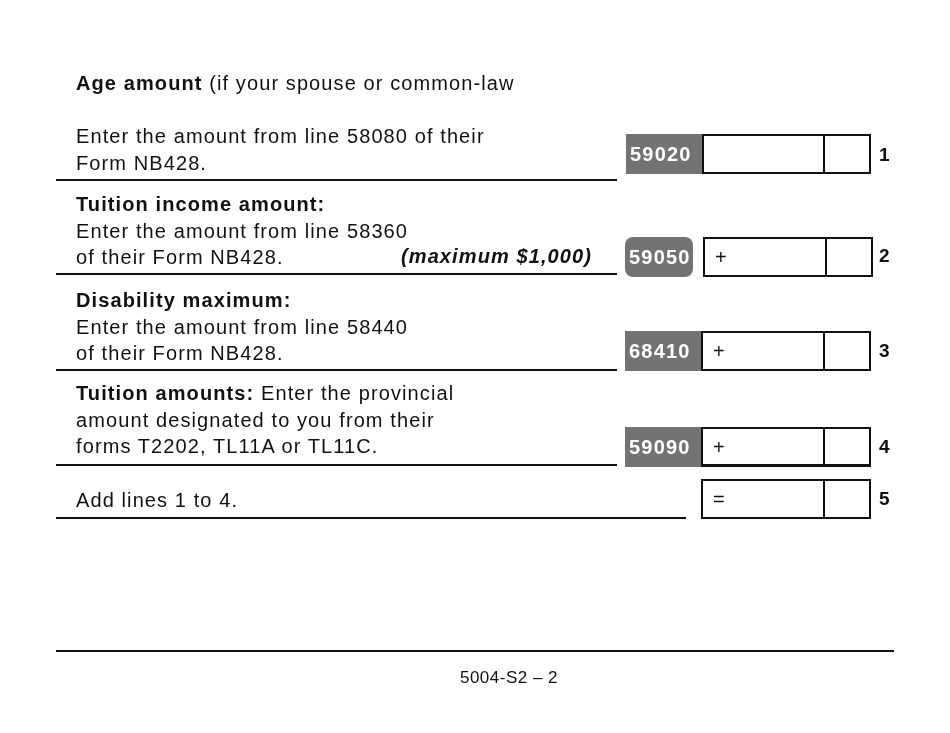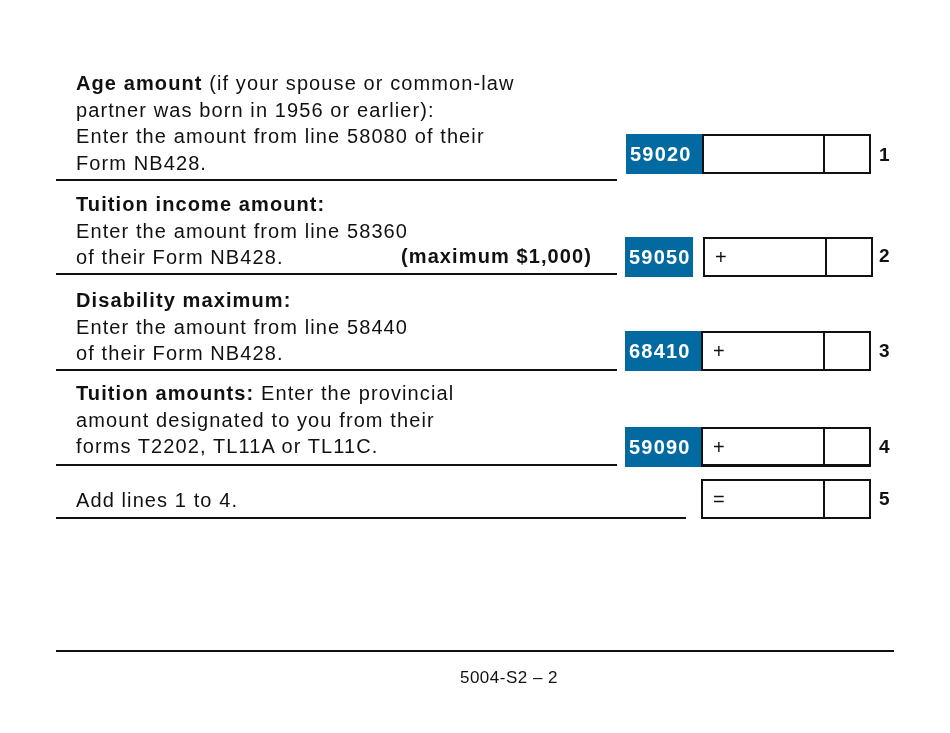--- a/index.html
+++ b/index.html
@@ -1,54 +1,54 @@
 <!DOCTYPE html>
 <html><head>
 <meta charset="utf-8">
 <style>
   html, body { margin:0; padding:0; background:#ffffff; }
   body { width:950px; height:733px; position:relative; overflow:hidden;
          font-family:"Liberation Sans", sans-serif; color:#111; }
   .desc { position:absolute; left:56px; font-size:20px; line-height:26.5px; letter-spacing:1.1px; white-space:nowrap;margin-left:20px; }
   .desc b { font-weight:bold; }
   .rule { position:absolute; height:2px; background:#111; }
-  .code { position:absolute; background:#0369a1; color:#fff; font-weight:bold; font-size:20px;
+  .code { position:absolute; background:#737373; color:#fff; font-weight:bold; font-size:20px;
           letter-spacing:1.2px; height:40px; line-height:40px; padding-left:4px; box-sizing:border-box; }
   .box { position:absolute; border:2px solid #111; box-sizing:border-box; height:40px; background:#fff; }
   .box .op { position:absolute; left:10px; top:0; line-height:36px; font-size:20px; }
   .box .cents { position:absolute; top:0; bottom:0; right:0; width:44px; border-left:2px solid #111; }
   .lineno { position:absolute; left:879px; font-weight:bold; font-size:19px; }
   .max { position:absolute; font-weight:bold; font-size:20px; letter-spacing:1.1px; }
   .footer { position:absolute; top:668px; left:0; width:950px; text-align:center; font-size:17px; letter-spacing:0.5px;margin-left:34px; }
 </style>
 </head>
 <body>
 
 <div class="desc" style="top:70px;">
   <b>Age amount</b><span> (if your spouse or common-law</span><br>
-  <span>partner was born in 1956 or earlier):</span><br>
+  <br>
   <span>Enter the amount from line 58080 of their</span><br>
   <span>Form NB428.</span>
 </div>
 <div class="rule" style="top:179px; left:56px; width:561px;"></div>
 <div class="code" style="top:134px; left:626px; width:78px;">59020</div>
 <div class="box" style="top:134px; left:702px; width:169px;">
   <span class="op"></span>
   <span class="cents"></span>
 </div>
 <div class="lineno" style="top:144px;">1</div>
 
 <div class="desc" style="top:191px;">
   <b>Tuition income amount:</b><br>
   <span>Enter the amount from line 58360</span><br>
   <span>of their Form NB428.</span>
 </div>
-<div class="max" style="top:245px; left:401px;">(maximum $1,000)</div>
+<div class="max" style="top:245px; left:401px;font-style:italic;">(maximum $1,000)</div>
 <div class="rule" style="top:273px; left:56px; width:561px;"></div>
-<div class="code" style="top:237px; left:625px; width:68px;">59050</div>
+<div class="code" style="top:237px; left:625px; width:68px;border-radius:8px;">59050</div>
 <div class="box" style="top:237px; left:703px; width:170px;">
   <span class="op">+</span>
   <span class="cents"></span>
 </div>
 <div class="lineno" style="top:245px;">2</div>
 
 <div class="desc" style="top:287px;">
   <b>Disability maximum:</b><br>
   <span>Enter the amount from line 58440</span><br>
   <span>of their Form NB428.</span>

